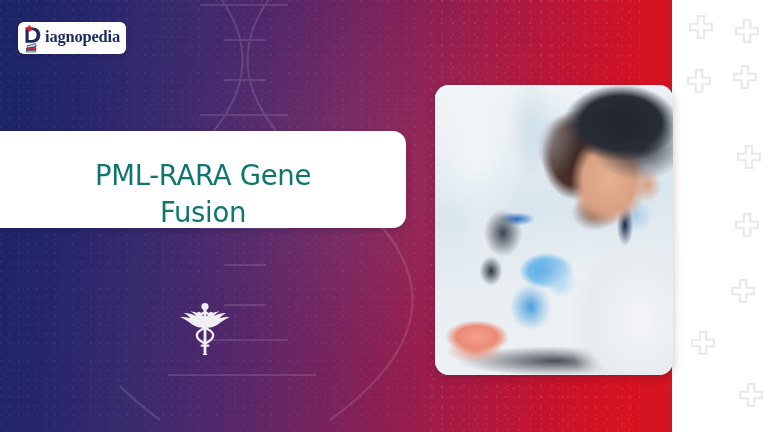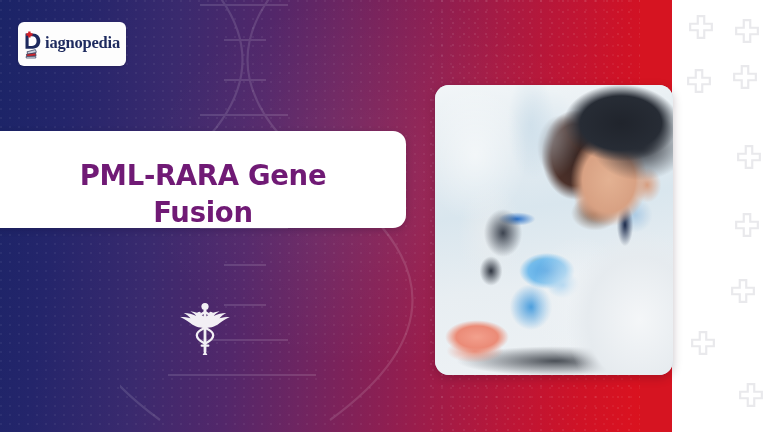--- a/index.html
+++ b/index.html
@@ -100,21 +100,21 @@
     color: #e9e9ec;
   }
   .cross svg { display:block; width:100%; height:100%; }
 
   
   .logo-chip {
     position: absolute;
     left: 18px;
     top: 22px;
     width: 108px;
-    height: 44px;
+    height: 32px;
     background: #fdfdfd;
     border-radius: 6px;
     box-shadow: 0 1px 3px rgba(0,0,0,0.18);
     display: flex;
     align-items: center;
     overflow: hidden;
   }
   .logo-mark {
     position: relative;
     width: 30px;
@@ -142,23 +142,23 @@
     width: 424px;
     height: 97px;
     background: #ffffff;
     border-radius: 0 13px 13px 0;
     box-shadow: 0 2px 7px rgba(20,10,40,0.22);
     display: flex;
     align-items: center;
     justify-content: center;
   }
   .title-text {
-    color: #701a75;
+    color: #0f766e;
     font-family: "DejaVu Sans", sans-serif;
-    font-weight: 700;
+    font-weight: 400;
     font-size: 27.5px;
     line-height: 1.32;
     text-align: center;
     letter-spacing: -0.3px;
     padding-left: 18px;
     white-space: pre-line;
     margin-top: 28px;
   }
 
   

